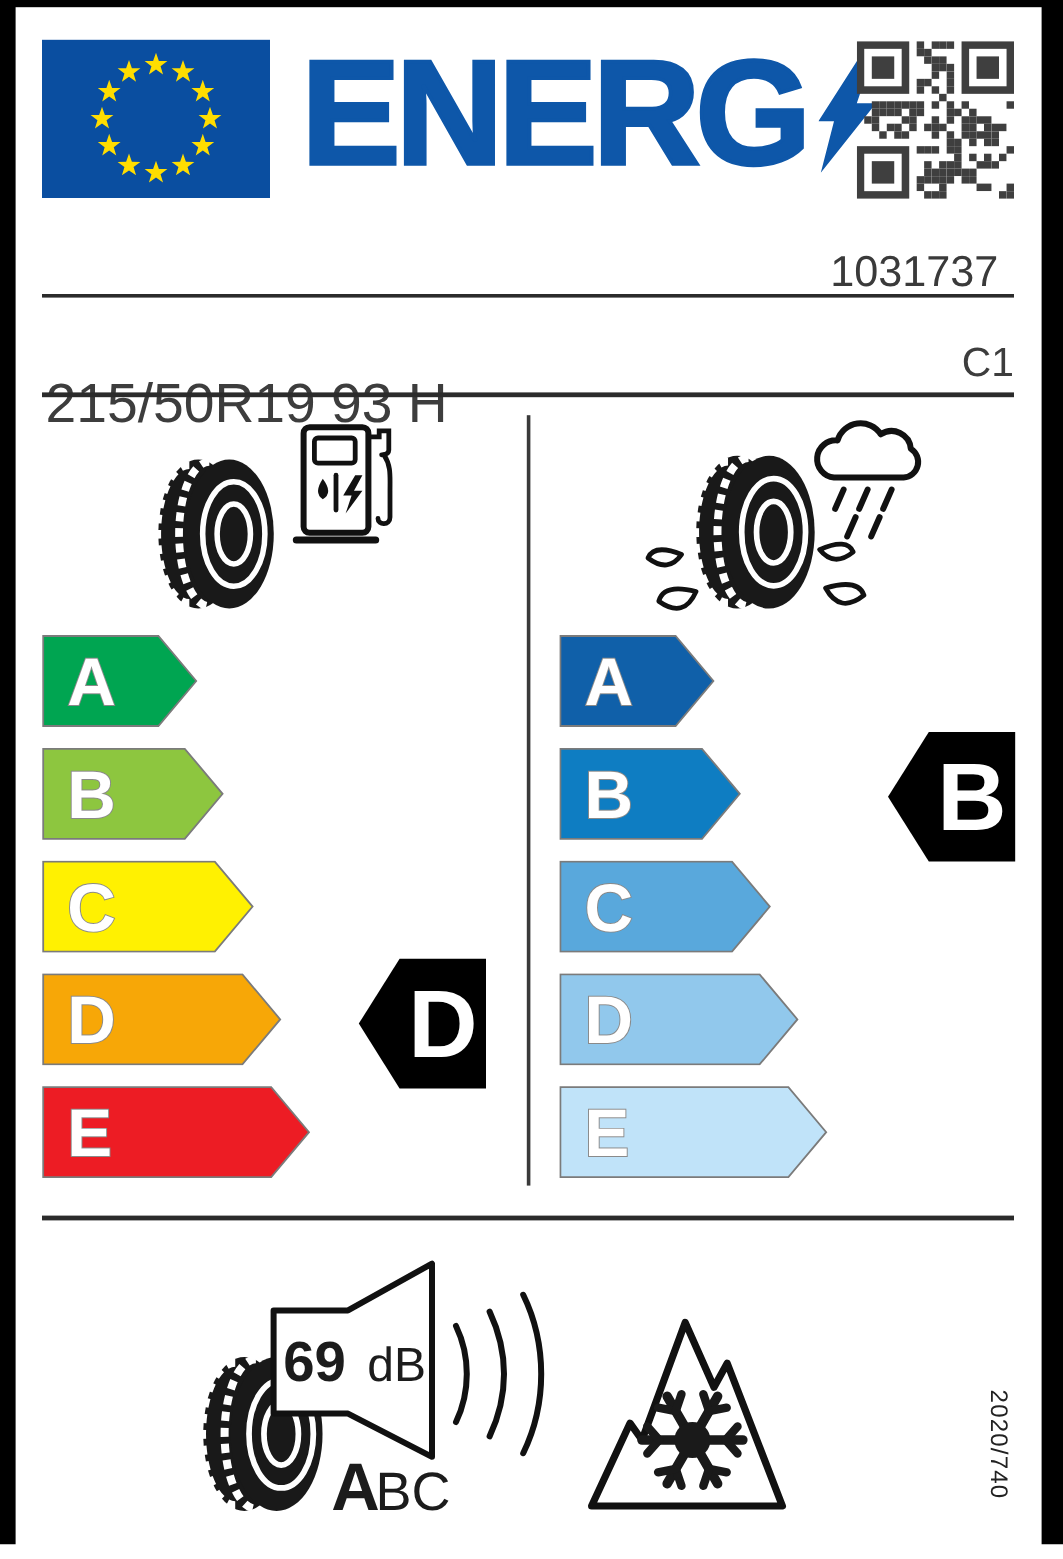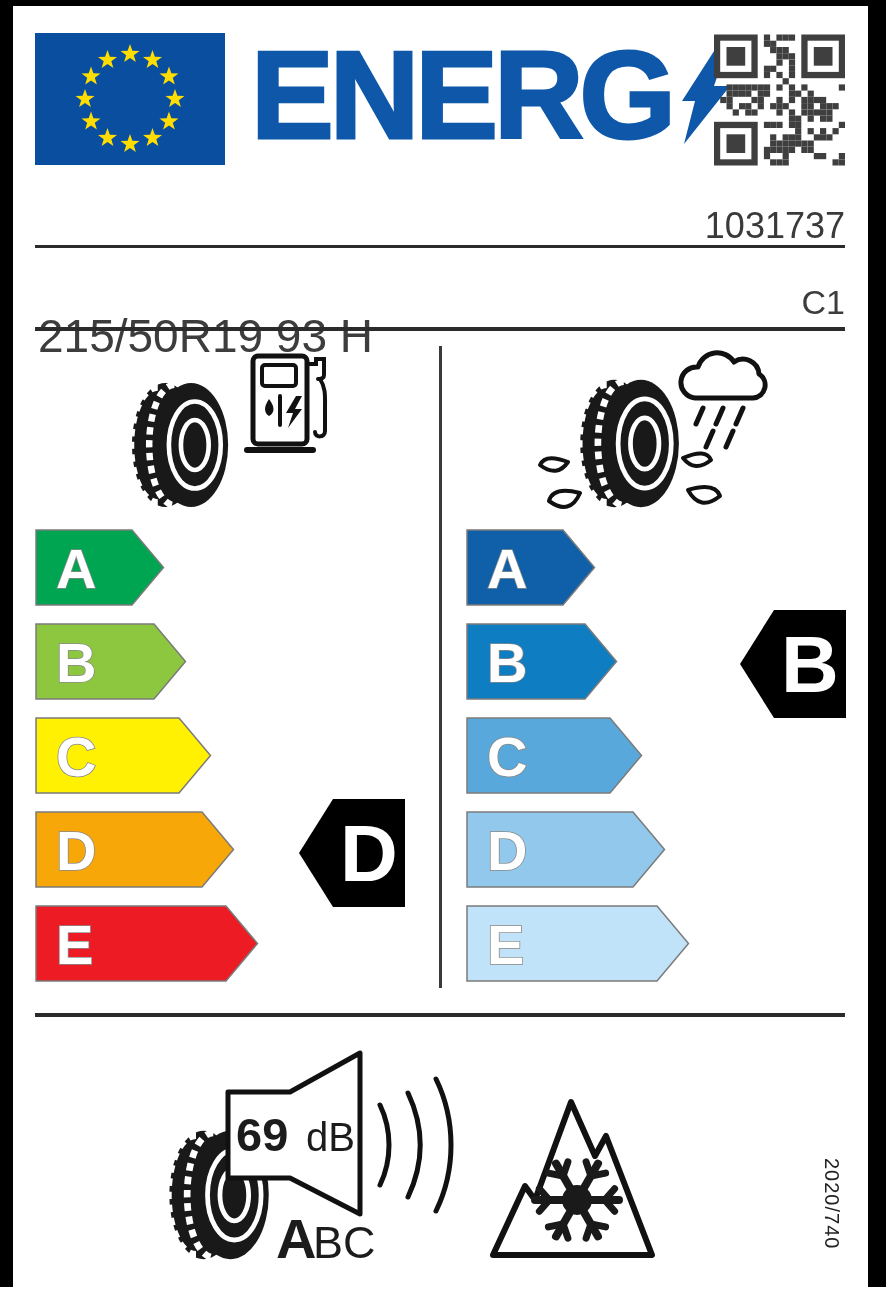--- a/index.html
+++ b/index.html
@@ -23,21 +23,21 @@
   .logo{left:251px;top:46px;height:104px;display:flex;align-items:flex-start;}
   .logo-text{
     font-size:124px;line-height:98px;font-weight:bold;
     color:#0e57a9;-webkit-text-stroke:3px #0e57a9;
     letter-spacing:-4px;white-space:nowrap;
   }
   .logo-bolt{margin-left:10px;margin-top:2px;}
   .qr{left:714px;top:33px;width:131px;height:134px;}
 
   .brand{left:38px;top:203px;font-size:36px;font-weight:bold;color:#262324;letter-spacing:.5px;}
-  .article{right:41px;top:205px;font-size:36px;color:#3a3a3a;text-align:right;}
+  .article{right:54px;top:205px;font-size:36px;color:#3a3a3a;text-align:right;}
   .tire-size{left:38px;top:270px;font-size:46px;color:#3d3d3d;margin-top:39px;}
   .tire-class{right:41px;top:283px;font-size:34px;color:#3d3d3d;text-align:center;}
 
   .hr{position:absolute;left:35px;width:810px;background:#2b2b2b;}
   .hr1{top:245px;height:3px;}
   .hr2{top:327px;height:4px;}
   .hr3{top:1013px;height:4px;}
   .vdiv{position:absolute;left:439px;top:346px;width:3px;height:642px;background:#3a3a3a;}
 
   

